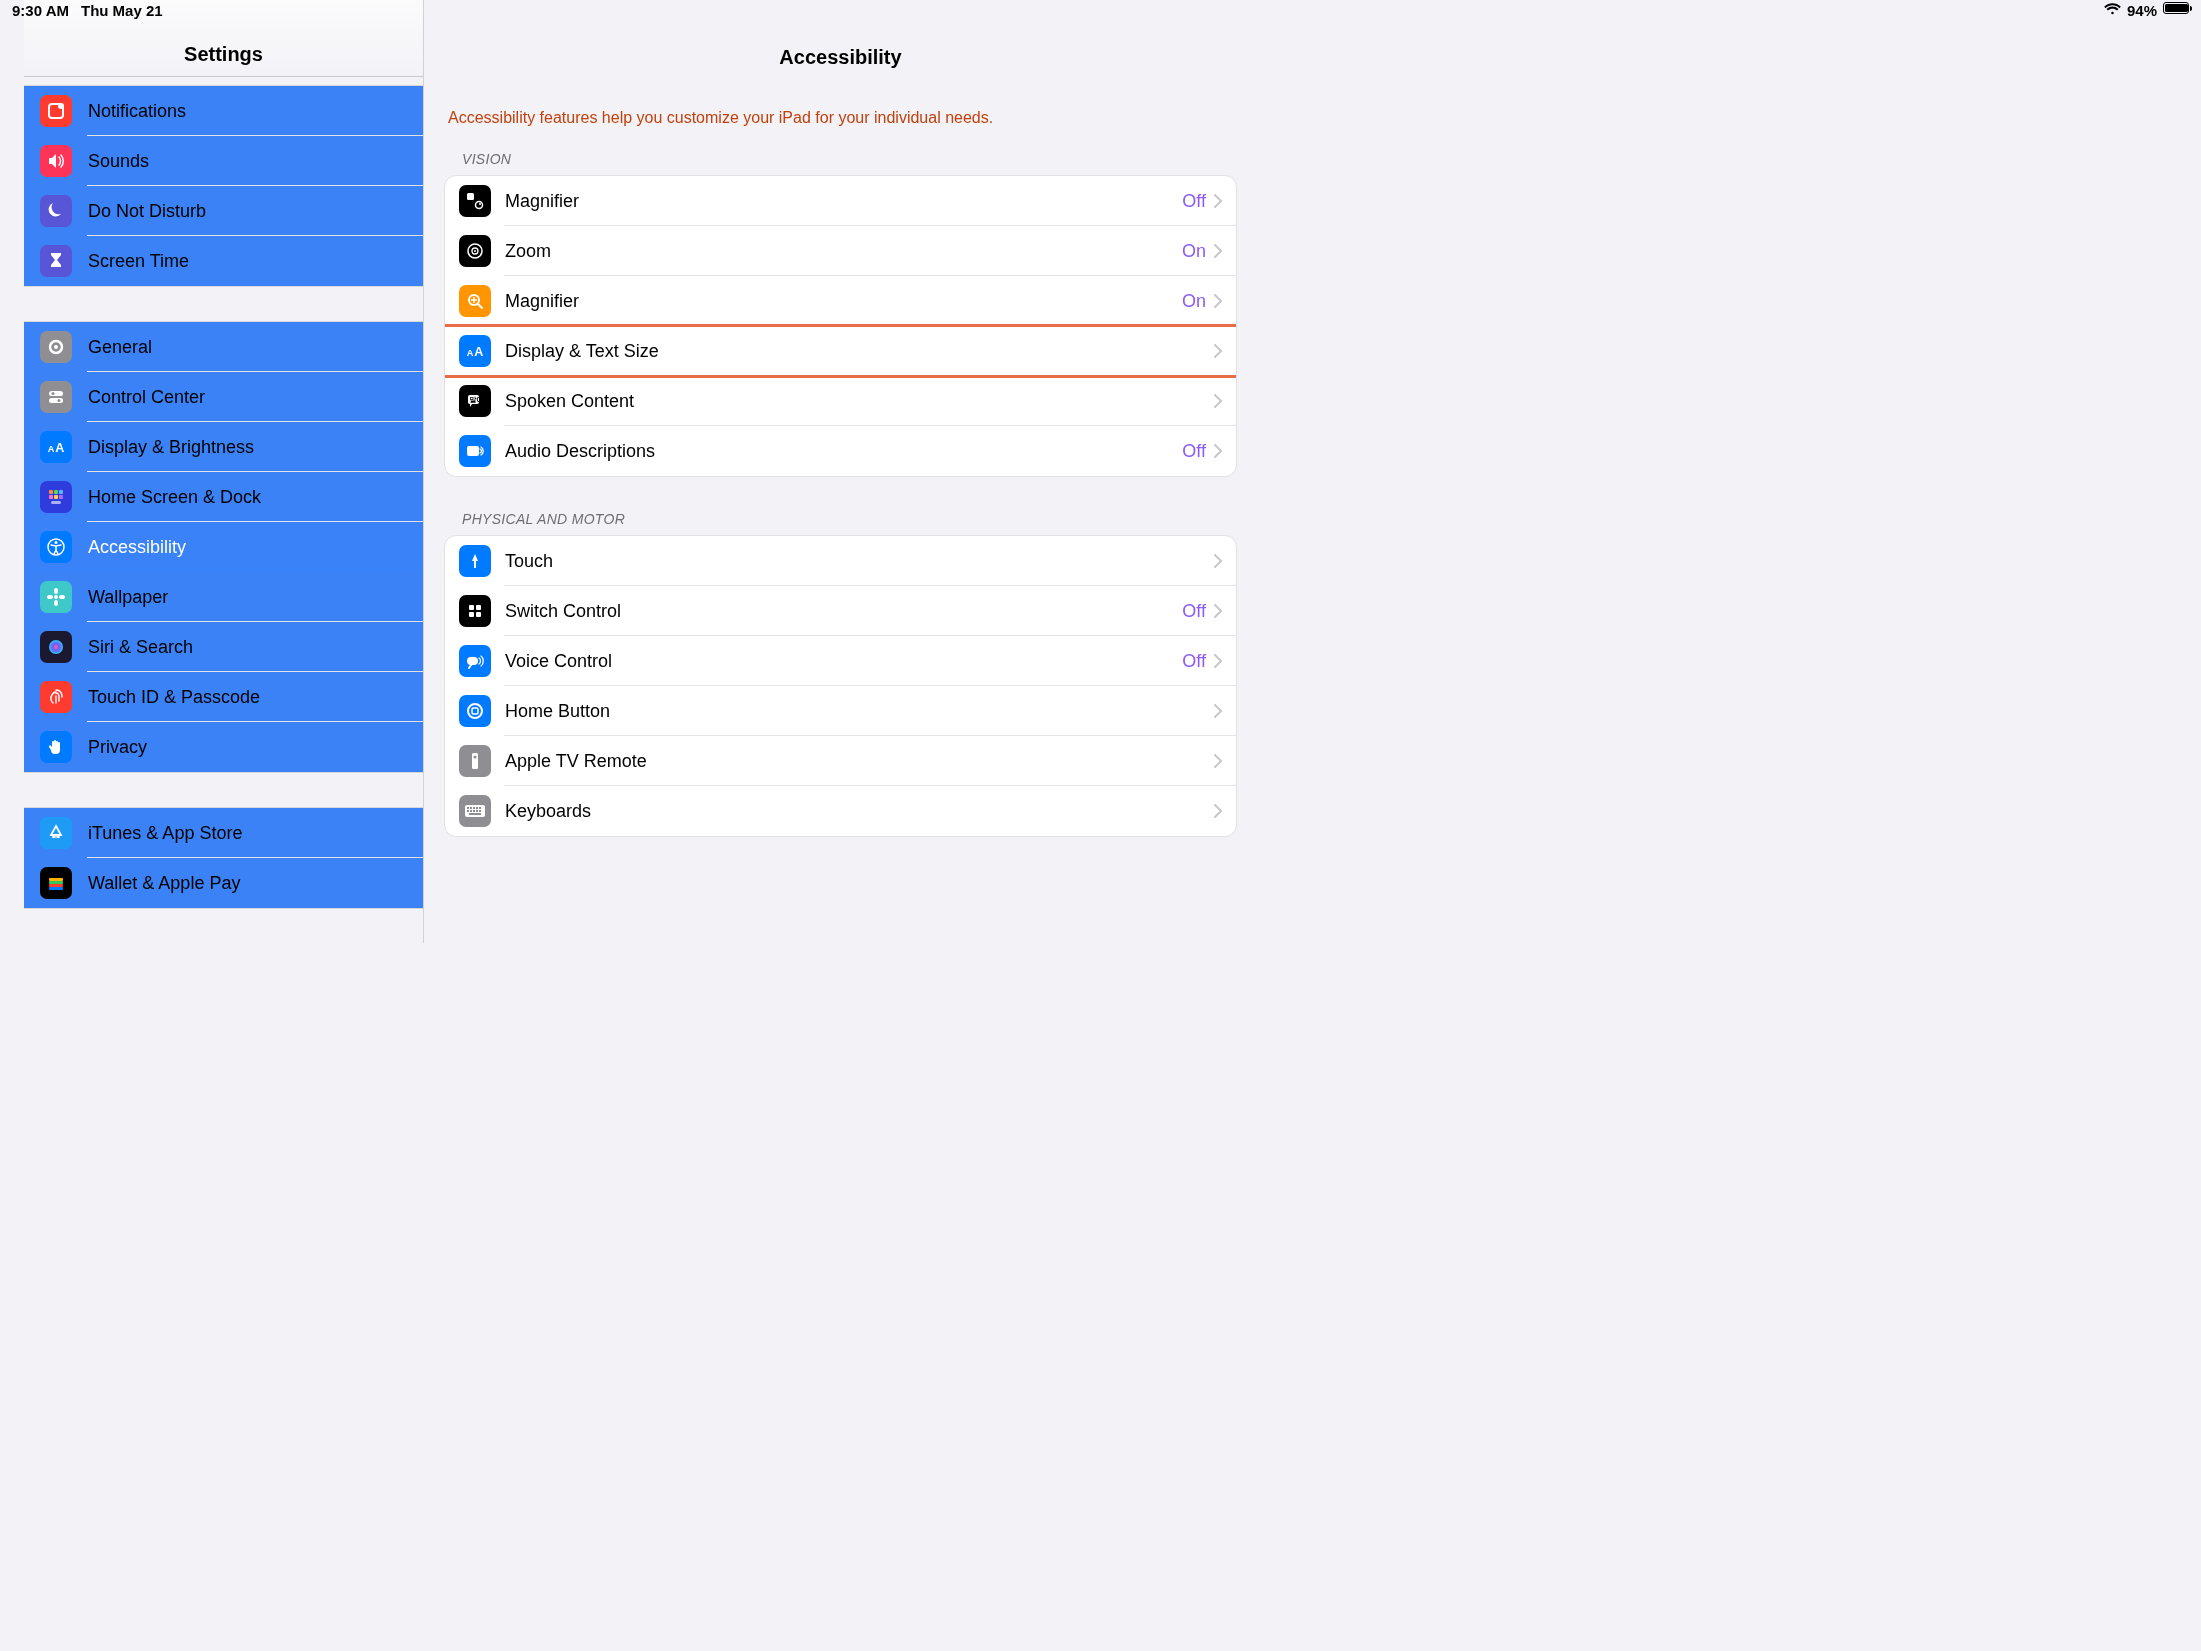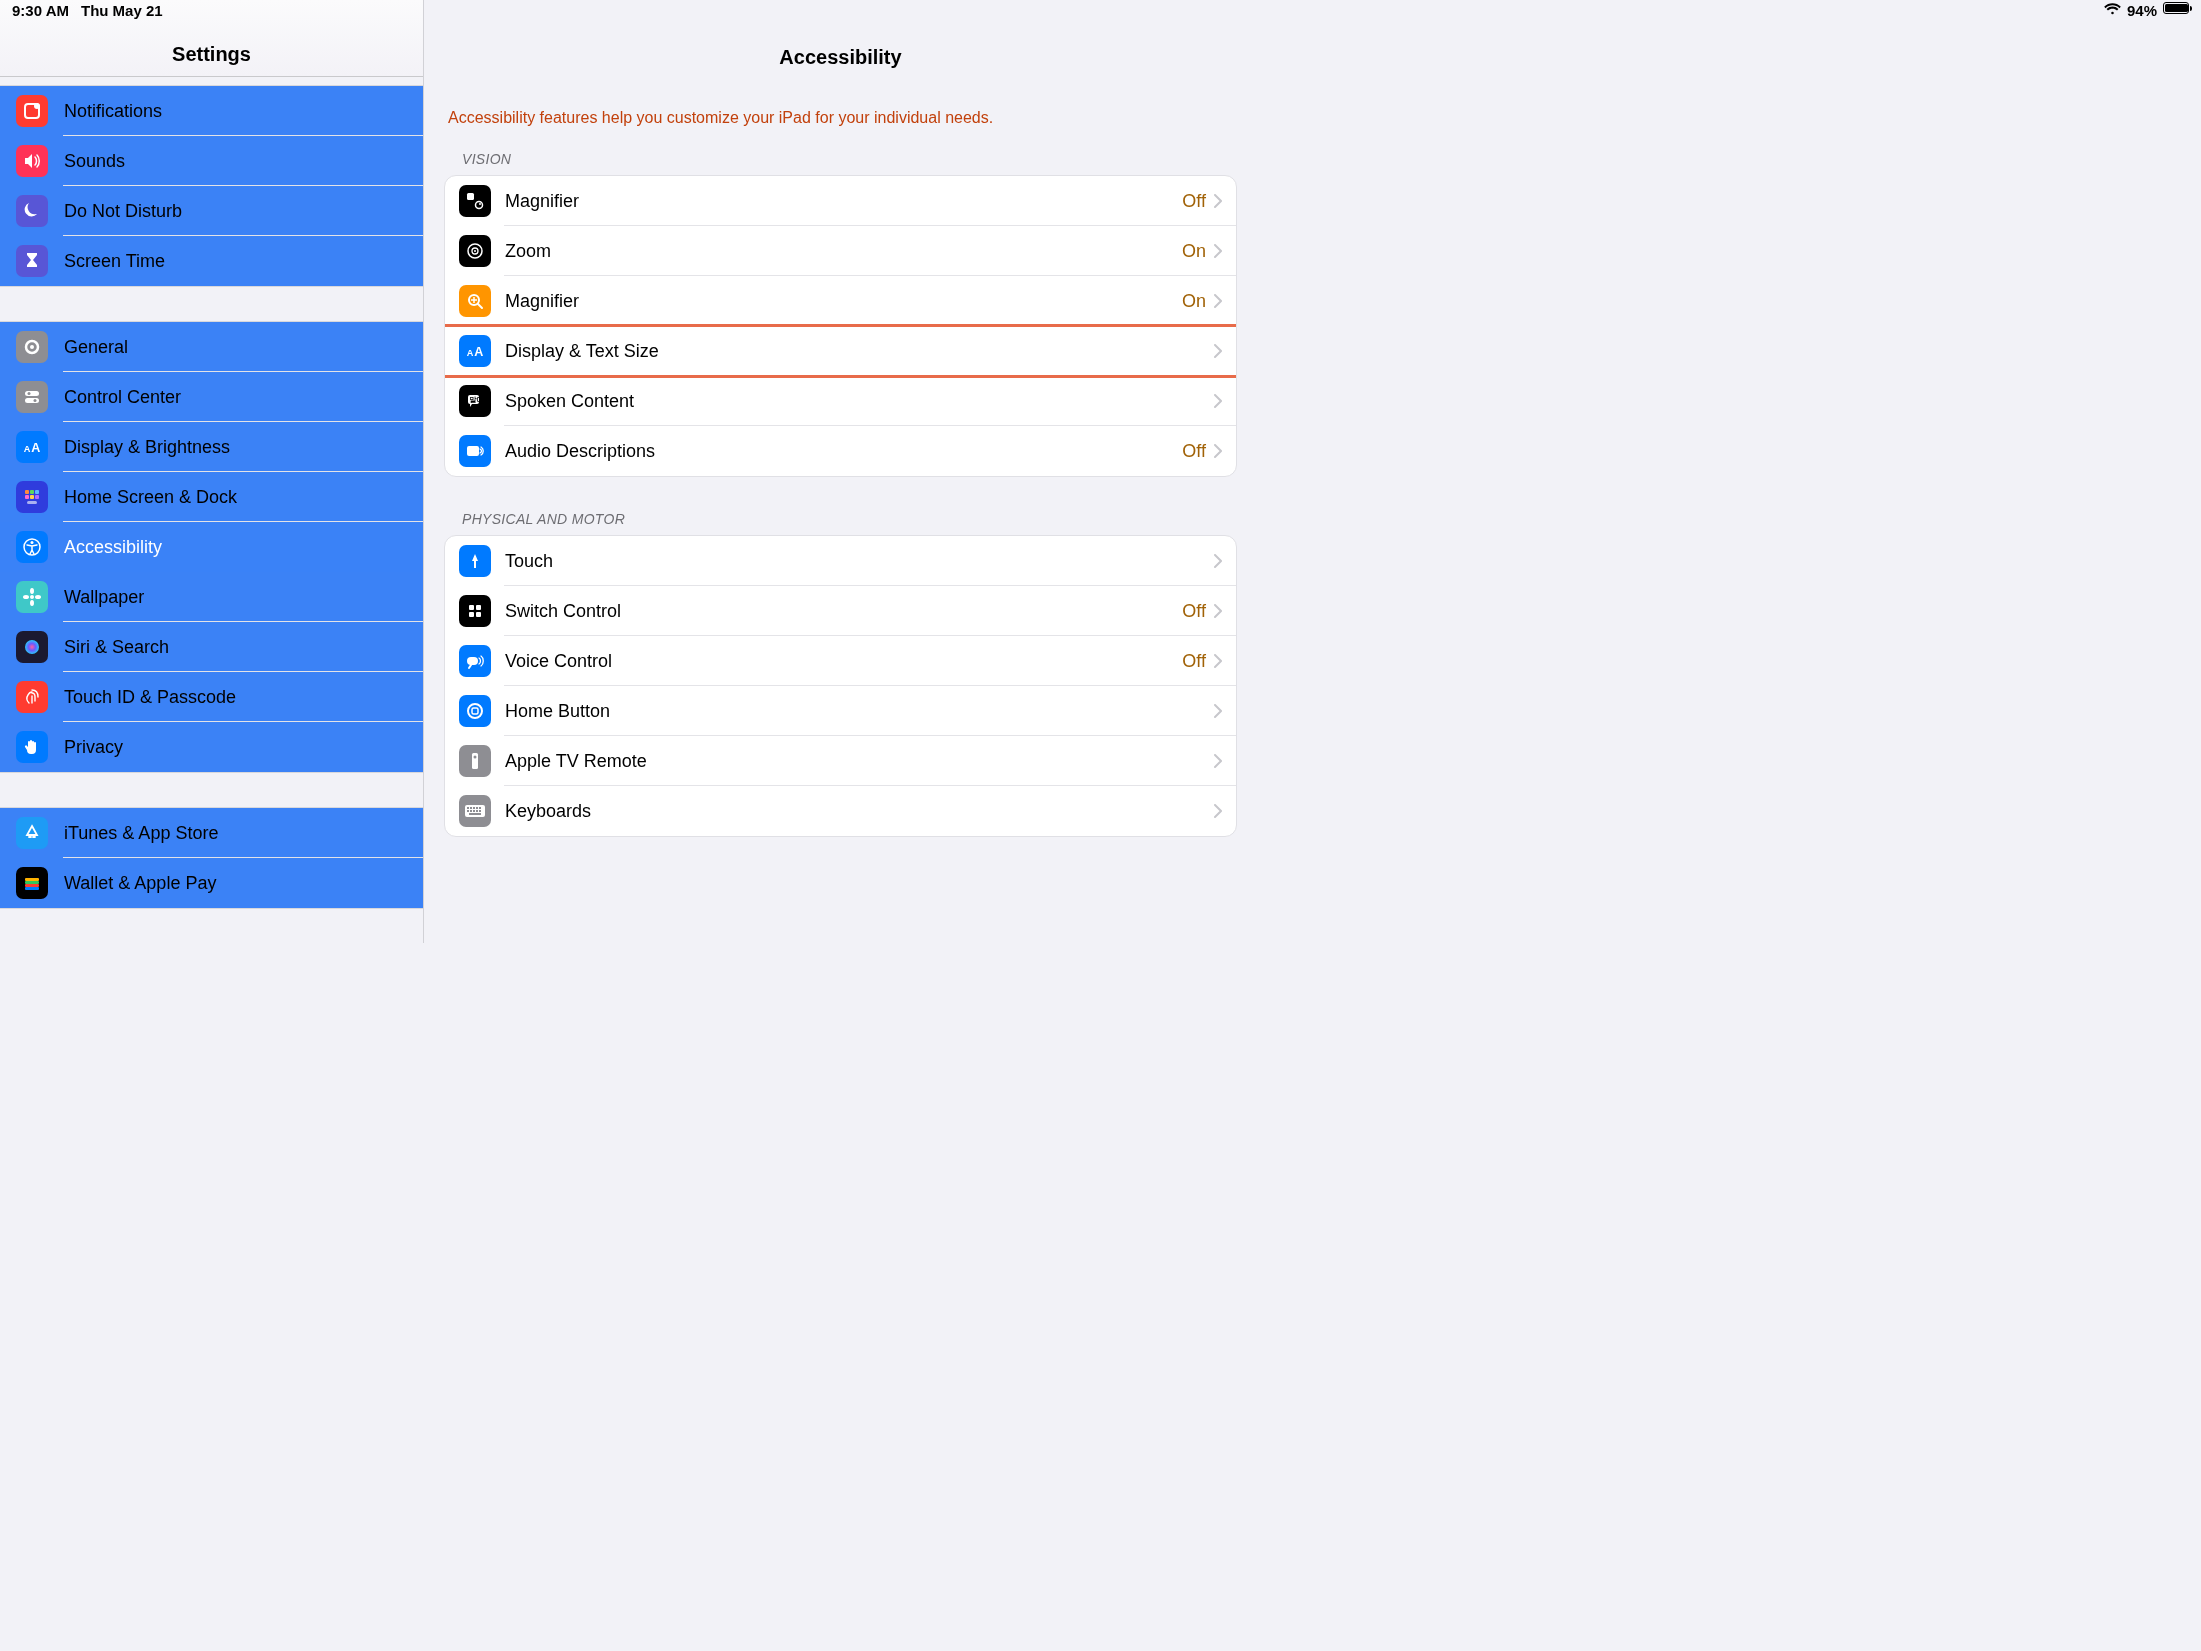--- a/index.html
+++ b/index.html
@@ -5,21 +5,21 @@
 * { margin: 0; padding: 0; box-sizing: border-box; -webkit-font-smoothing: antialiased; }
 body { font-family: -apple-system, 'SF Pro Text', 'Helvetica Neue', Arial, sans-serif; background: #f2f2f7; width: 1257px; height: 943px; overflow: hidden; color: #000; }
 .statusbar { position: fixed; top: 0; left: 0; right: 0; height: 20px; display: flex; align-items: center; padding: 0 12px; font-size: 15px; font-weight: 600; color: #000; z-index: 100; }
 .statusbar .sb-left { display: flex; gap: 12px; }
 .statusbar .sb-right { margin-left: auto; display: flex; align-items: flex-start; gap: 6px; }
 .battery-icon { width: 26px; height: 12px; border: 1.5px solid #000; border-radius: 3px; position: relative; }
 .battery-icon::after { content: ''; position: absolute; right: -4px; top: 3px; width: 2px; height: 5px; background: #000; border-radius: 0 2px 2px 0; }
 .battery-fill { position: absolute; left: 1px; top: 1px; bottom: 1px; width: 94%; background: #000; border-radius: 1.5px; }
 .wifi-icon svg { width: 17px; height: 13px; }
 .screen { display: flex; height: 100%; padding-top: 0; }
-.sidebar { width: 424px; background: #f2f2f7; display: flex; flex-direction: column; border-right: 1px solid #d1d1d6; }
+.sidebar { width: 424px; background: #f2f2f7; display: flex; flex-direction: column; border-right: 1px solid #d1d1d6; padding-left: 24px; }
 .sidebar-header { height: 79px; display: flex; align-items: flex-end; justify-content: center; background: linear-gradient(#fbfbfc,#f3f2f7); border-bottom: 1px solid #c9c9cc; padding-top:24px;}
 .sidebar-title { font-size: 20px; font-weight: 700; padding-bottom: 10px;}
 .group { background: #3b82f6; border-top: 1px solid #d8d8dc; border-bottom: 1px solid #d8d8dc; }
 .spacer { height: 34px; }
 .row { display: flex; align-items: center; height: 50px; padding-left: 16px; position: relative; cursor: pointer; }
 .row-sep { position: absolute; left: 63px; right: 0; bottom: 0; height: 1px; background: #e3e3e7; }
 .row:last-child .row-sep { display:none; }
 .row.selected { background: #3b82f6; background:#3683f5; background:#3478f6; background:#3a82f7; background:#3f89f9; background:#3f89f9; }
 .row.selected { background:#3a82f7; }
 .row.selected .row-label { color:#fff; }
@@ -29,21 +29,21 @@
 .content-header { height: 79px; display:flex; align-items:flex-end; justify-content:center; padding-bottom:10px; padding-top:24px;}
 .content-title { font-size: 20px; font-weight: 700; }
 .content-body { padding: 0 20px 20px 20px; }
 .caption { color:#c2410c; font-size:16px; margin: 30px 0 24px 4px; }
 .section-label { color:#6d6d72; font-size:14px; letter-spacing:0.3px; margin: 0 0 8px 18px; font-style: italic; }
 .card { background:#fff; border-radius:12px; overflow:hidden; border:1px solid #e0e0e5; }
 .drow { display:flex; align-items:center; height:50px; padding:0 14px 0 14px; position:relative; cursor:pointer; }
 .drow-sep { position:absolute; left:59px; right:0; bottom:0; height:1px; background:#e4e4e8; }
 .drow:last-child .drow-sep{display:none;}
 .drow-label { font-size:18px; margin-left:14px; }
-.drow-value { margin-left:auto; color:#a16207; font-size:18px; margin-right:8px;}
+.drow-value { margin-left:auto; color:#8b5cf6; font-size:18px; margin-right:8px;}
 .chevron { color:#c7c7cc; }
 .chevron svg{width:8px;height:14px;display:block;}
 .highlight-box { position:absolute; border:3px solid #e86b4a; pointer-events:none; }
 .section-gap { height:34px;}
 </style>
 </head>
 <body>
 
 <div class="statusbar">
   <div class="sb-left">

